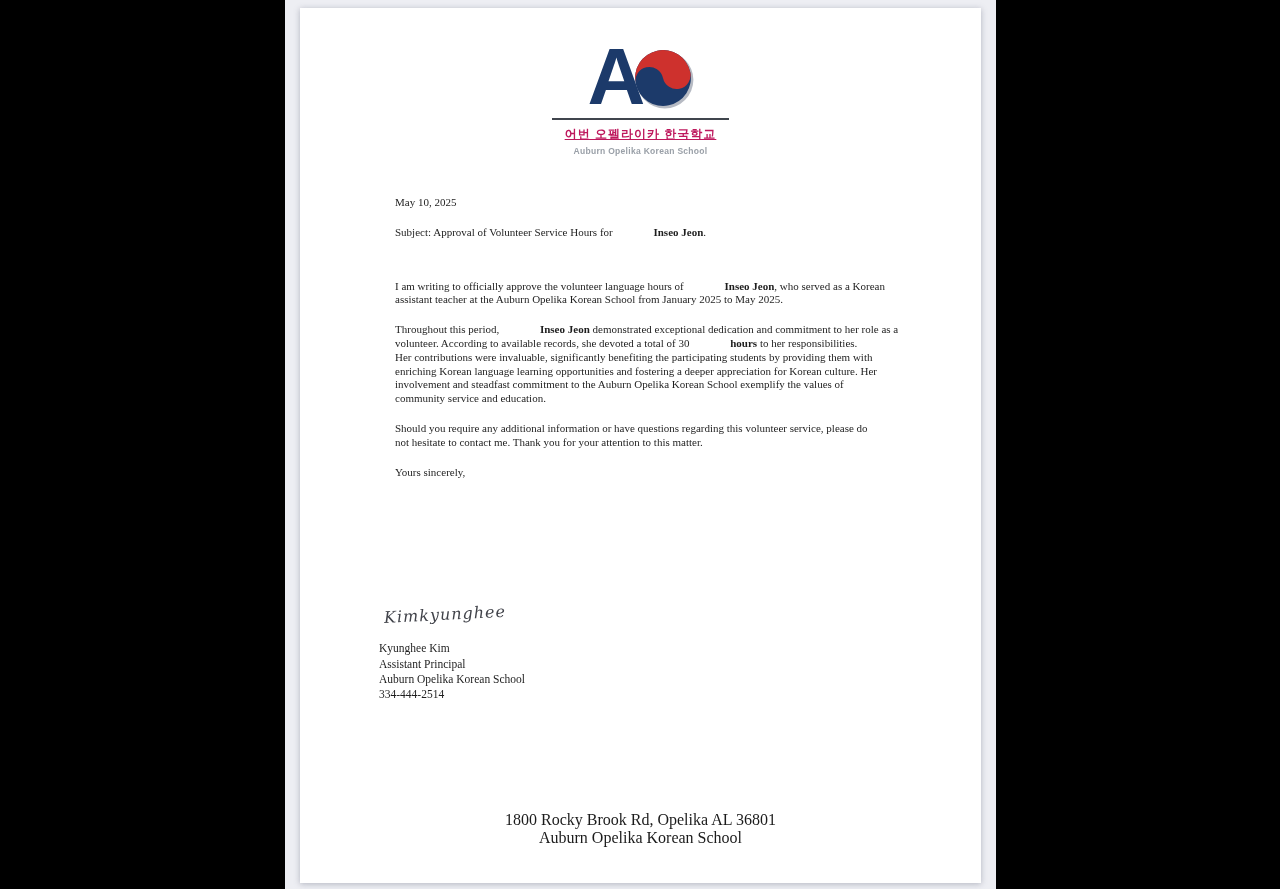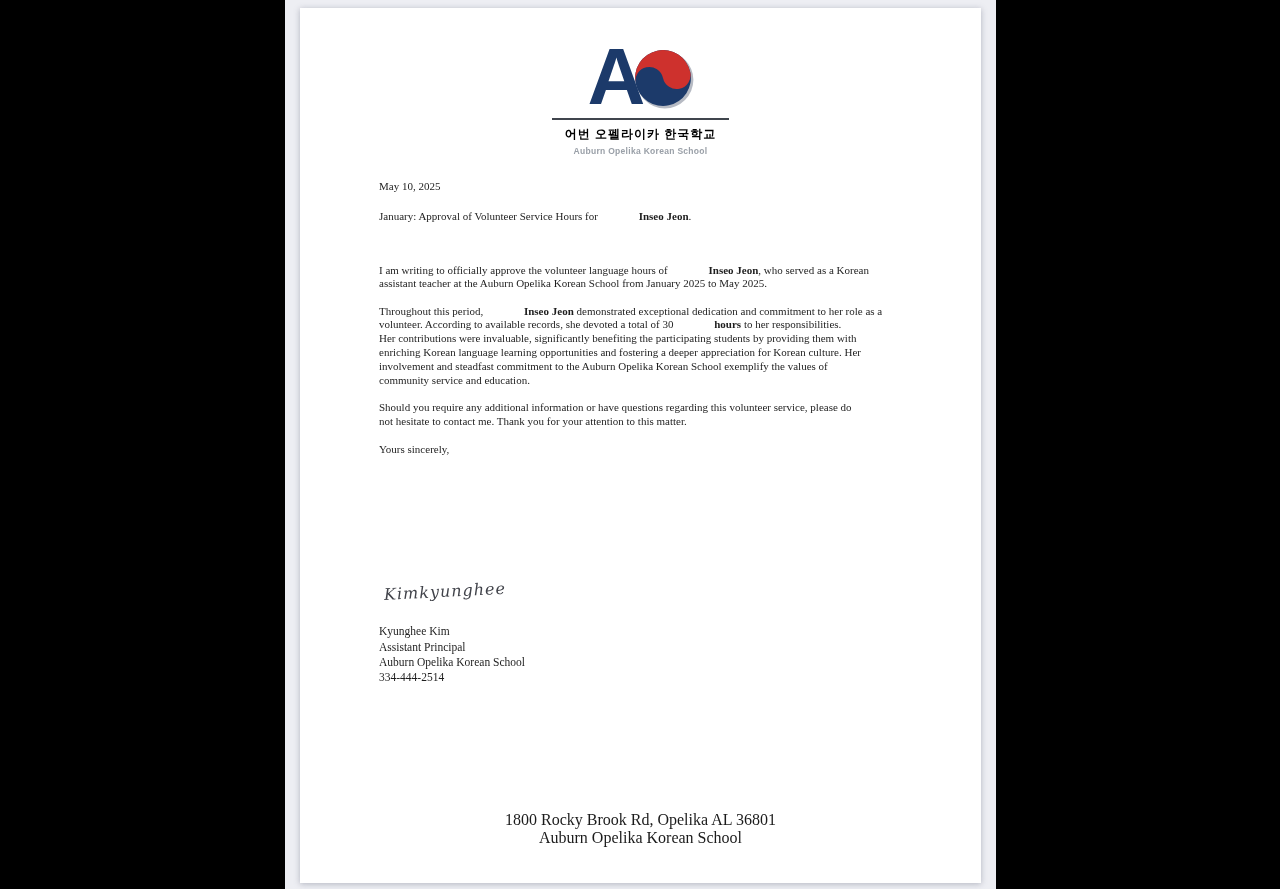--- a/index.html
+++ b/index.html
@@ -28,50 +28,50 @@
   .logo-a {
     position:absolute; left:0; top:-1px;
     font-family:"Liberation Sans", sans-serif;
     font-weight:bold; font-size:80px; line-height:62px;
     letter-spacing:-3px; color:#1c3a6a;
   }
   .logo-taegeuk { position:absolute; right:0; top:0; width:62px; height:62px; }
   .logo-divider { width:177px; height:2px; background:#40454d; margin:9px auto 6px auto; }
   .logo-korean {
     font-family:"Liberation Sans", sans-serif;
-    font-weight:bold; font-size:12px; letter-spacing:1px; color:#000000;
+    font-weight:bold; font-size:12px; letter-spacing:1px; color:#be185d;text-decoration:underline;
   }
   .logo-english {
     font-family:"Liberation Sans", sans-serif;
     font-weight:bold; font-size:8.5px; letter-spacing:.3px; color:#9aa0a8;
     margin-top:3px;
   }
 
   
   .letter {
     position:absolute; top:172px; left:79px; width:540px;
     font-size:11px; line-height:13.8px; color:#1e1e1e;
   }
-  .letter p { margin:0; }
+  .letter p { margin:16px; }
   .letter strong { font-weight:bold;padding-left:38px; }
   .subject  { margin-top:16px !important; }
   .p1       { margin-top:40px !important; }
   .p2       { margin-top:13.5px !important; }
   .p3       { margin-top:13.5px !important; }
   .closing  { margin-top:14px !important; }
 
   .sig-script {
     margin-top:128px; margin-left:5px;
     width:max-content;
     font-family:"DejaVu Serif", serif;
     font-style:italic; font-size:16px; line-height:22px;
     letter-spacing:1px; color:#41434a;
     transform:rotate(-3deg); transform-origin:0 50%;
   }
-  .sig-lines { margin-top:18px; font-size:11.5px; line-height:15.2px; }
+  .sig-lines { margin-top:12px; font-size:11.5px; line-height:15.2px; }
 
   
   .page-footer {
     position:absolute; top:805px; left:0; width:100%;
     text-align:center; font-size:16px; line-height:13px; color:#1b1b1b;
   }
   .footer-org { margin-top:5px; }
 </style>
 </head>
 <body>
@@ -90,21 +90,21 @@
           </g>
         </svg>
       </div>
       <div class="logo-divider"></div>
       <div class="logo-korean">어번 오펠라이카 한국학교</div>
       <div class="logo-english">Auburn Opelika Korean School</div>
     </header>
 
     <main class="letter">
       <p class="date">May 10, 2025</p>
-      <p class="subject"><span>January: Approval of Volunteer Service Hours for </span><strong>Inseo Jeon</strong><span>.</span></p>
+      <p class="subject"><span>Subject: Approval of Volunteer Service Hours for </span><strong>Inseo Jeon</strong><span>.</span></p>
       <p class="p1"><span>I am writing to officially approve the volunteer language hours of </span><strong>Inseo Jeon</strong><span>, who served as a Korean</span><br><span>assistant teacher at the Auburn Opelika Korean School from January 2025 to May 2025.</span></p>
       <p class="p2"><span>Throughout this period, </span><strong>Inseo Jeon</strong><span> demonstrated exceptional dedication and commitment to her role as a</span><br><span>volunteer. According to available records, she devoted a total of 30 </span><strong>hours</strong><span> to her responsibilities.</span><br><span>Her contributions were invaluable, significantly benefiting the participating students by providing them with</span><br><span>enriching Korean language learning opportunities and fostering a deeper appreciation for Korean culture. Her</span><br><span>involvement and steadfast commitment to the Auburn Opelika Korean School exemplify the values of</span><br><span>community service and education.</span></p>
       <p class="p3"><span>Should you require any additional information or have questions regarding this volunteer service, please do</span><br><span>not hesitate to contact me. Thank you for your attention to this matter.</span></p>
       <p class="closing">Yours sincerely,</p>
 
       <div class="sig-script">Kimkyunghee</div>
       <div class="sig-lines">
         <div>Kyunghee Kim</div>
         <div>Assistant Principal</div>
         <div>Auburn Opelika Korean School</div>

